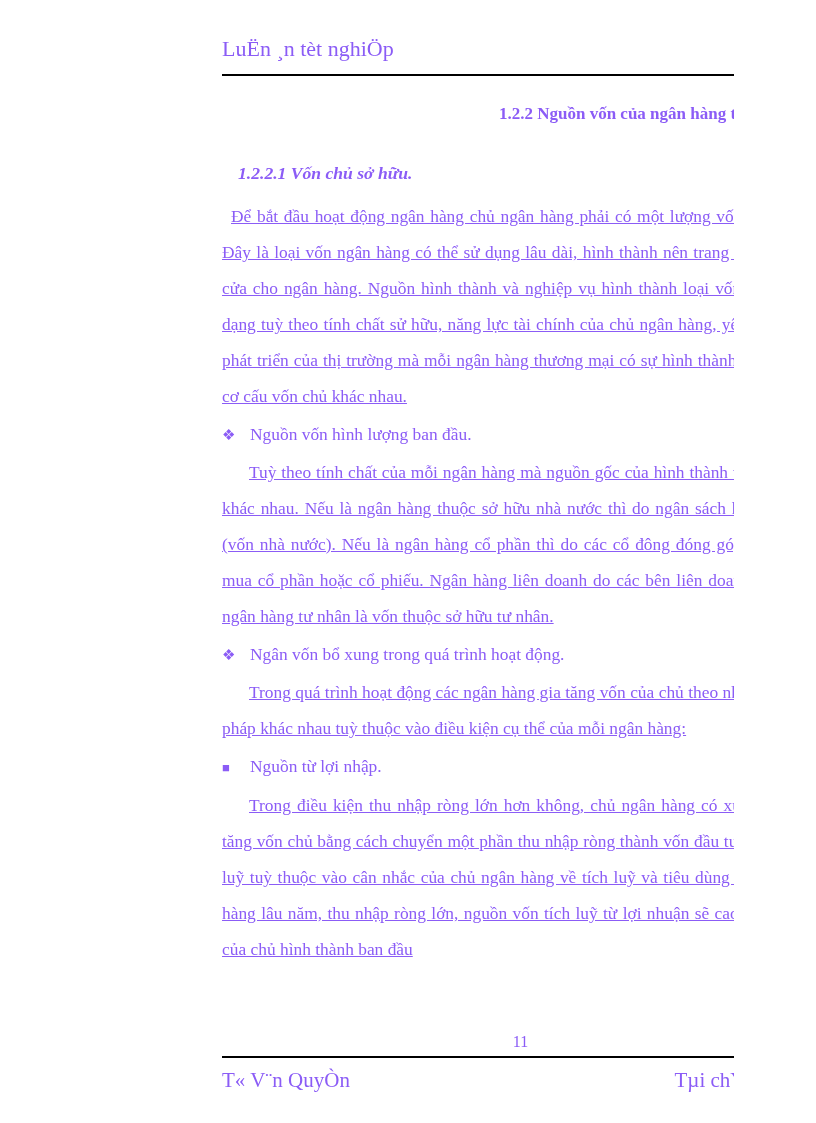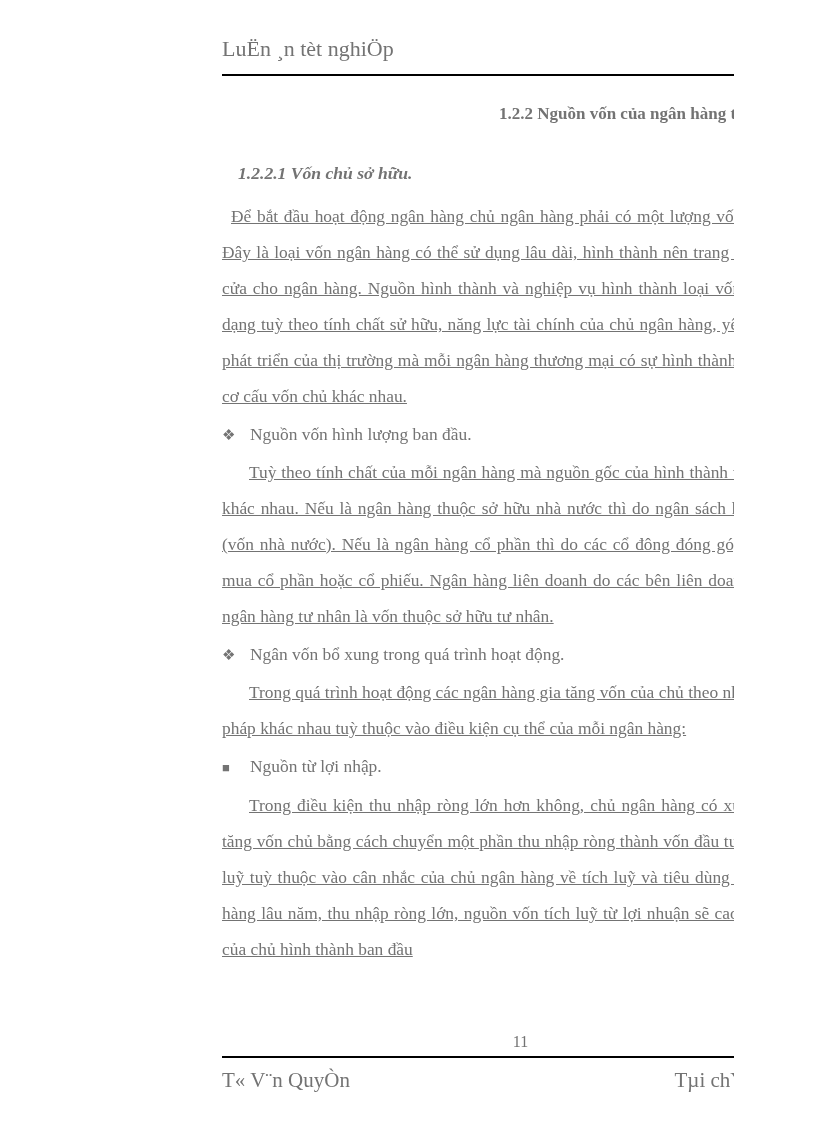--- a/index.html
+++ b/index.html
@@ -3,21 +3,21 @@
 <meta charset="utf-8">
 <style>
   html, body { margin: 0; padding: 0; }
   body { background: #ffffff; }
 
   .page {
     position: relative;
     width: 652px;
     height: 1123px;
     background: #ffffff;
-    color: #737373;
+    color: #8b5cf6;
     font-family: "Liberation Serif", "DejaVu Serif", serif;
     overflow: hidden;
     margin: 0 auto;
   }
 
   
   .doc-header {
     position: absolute;
     left: 140px;
     top: 34px;

